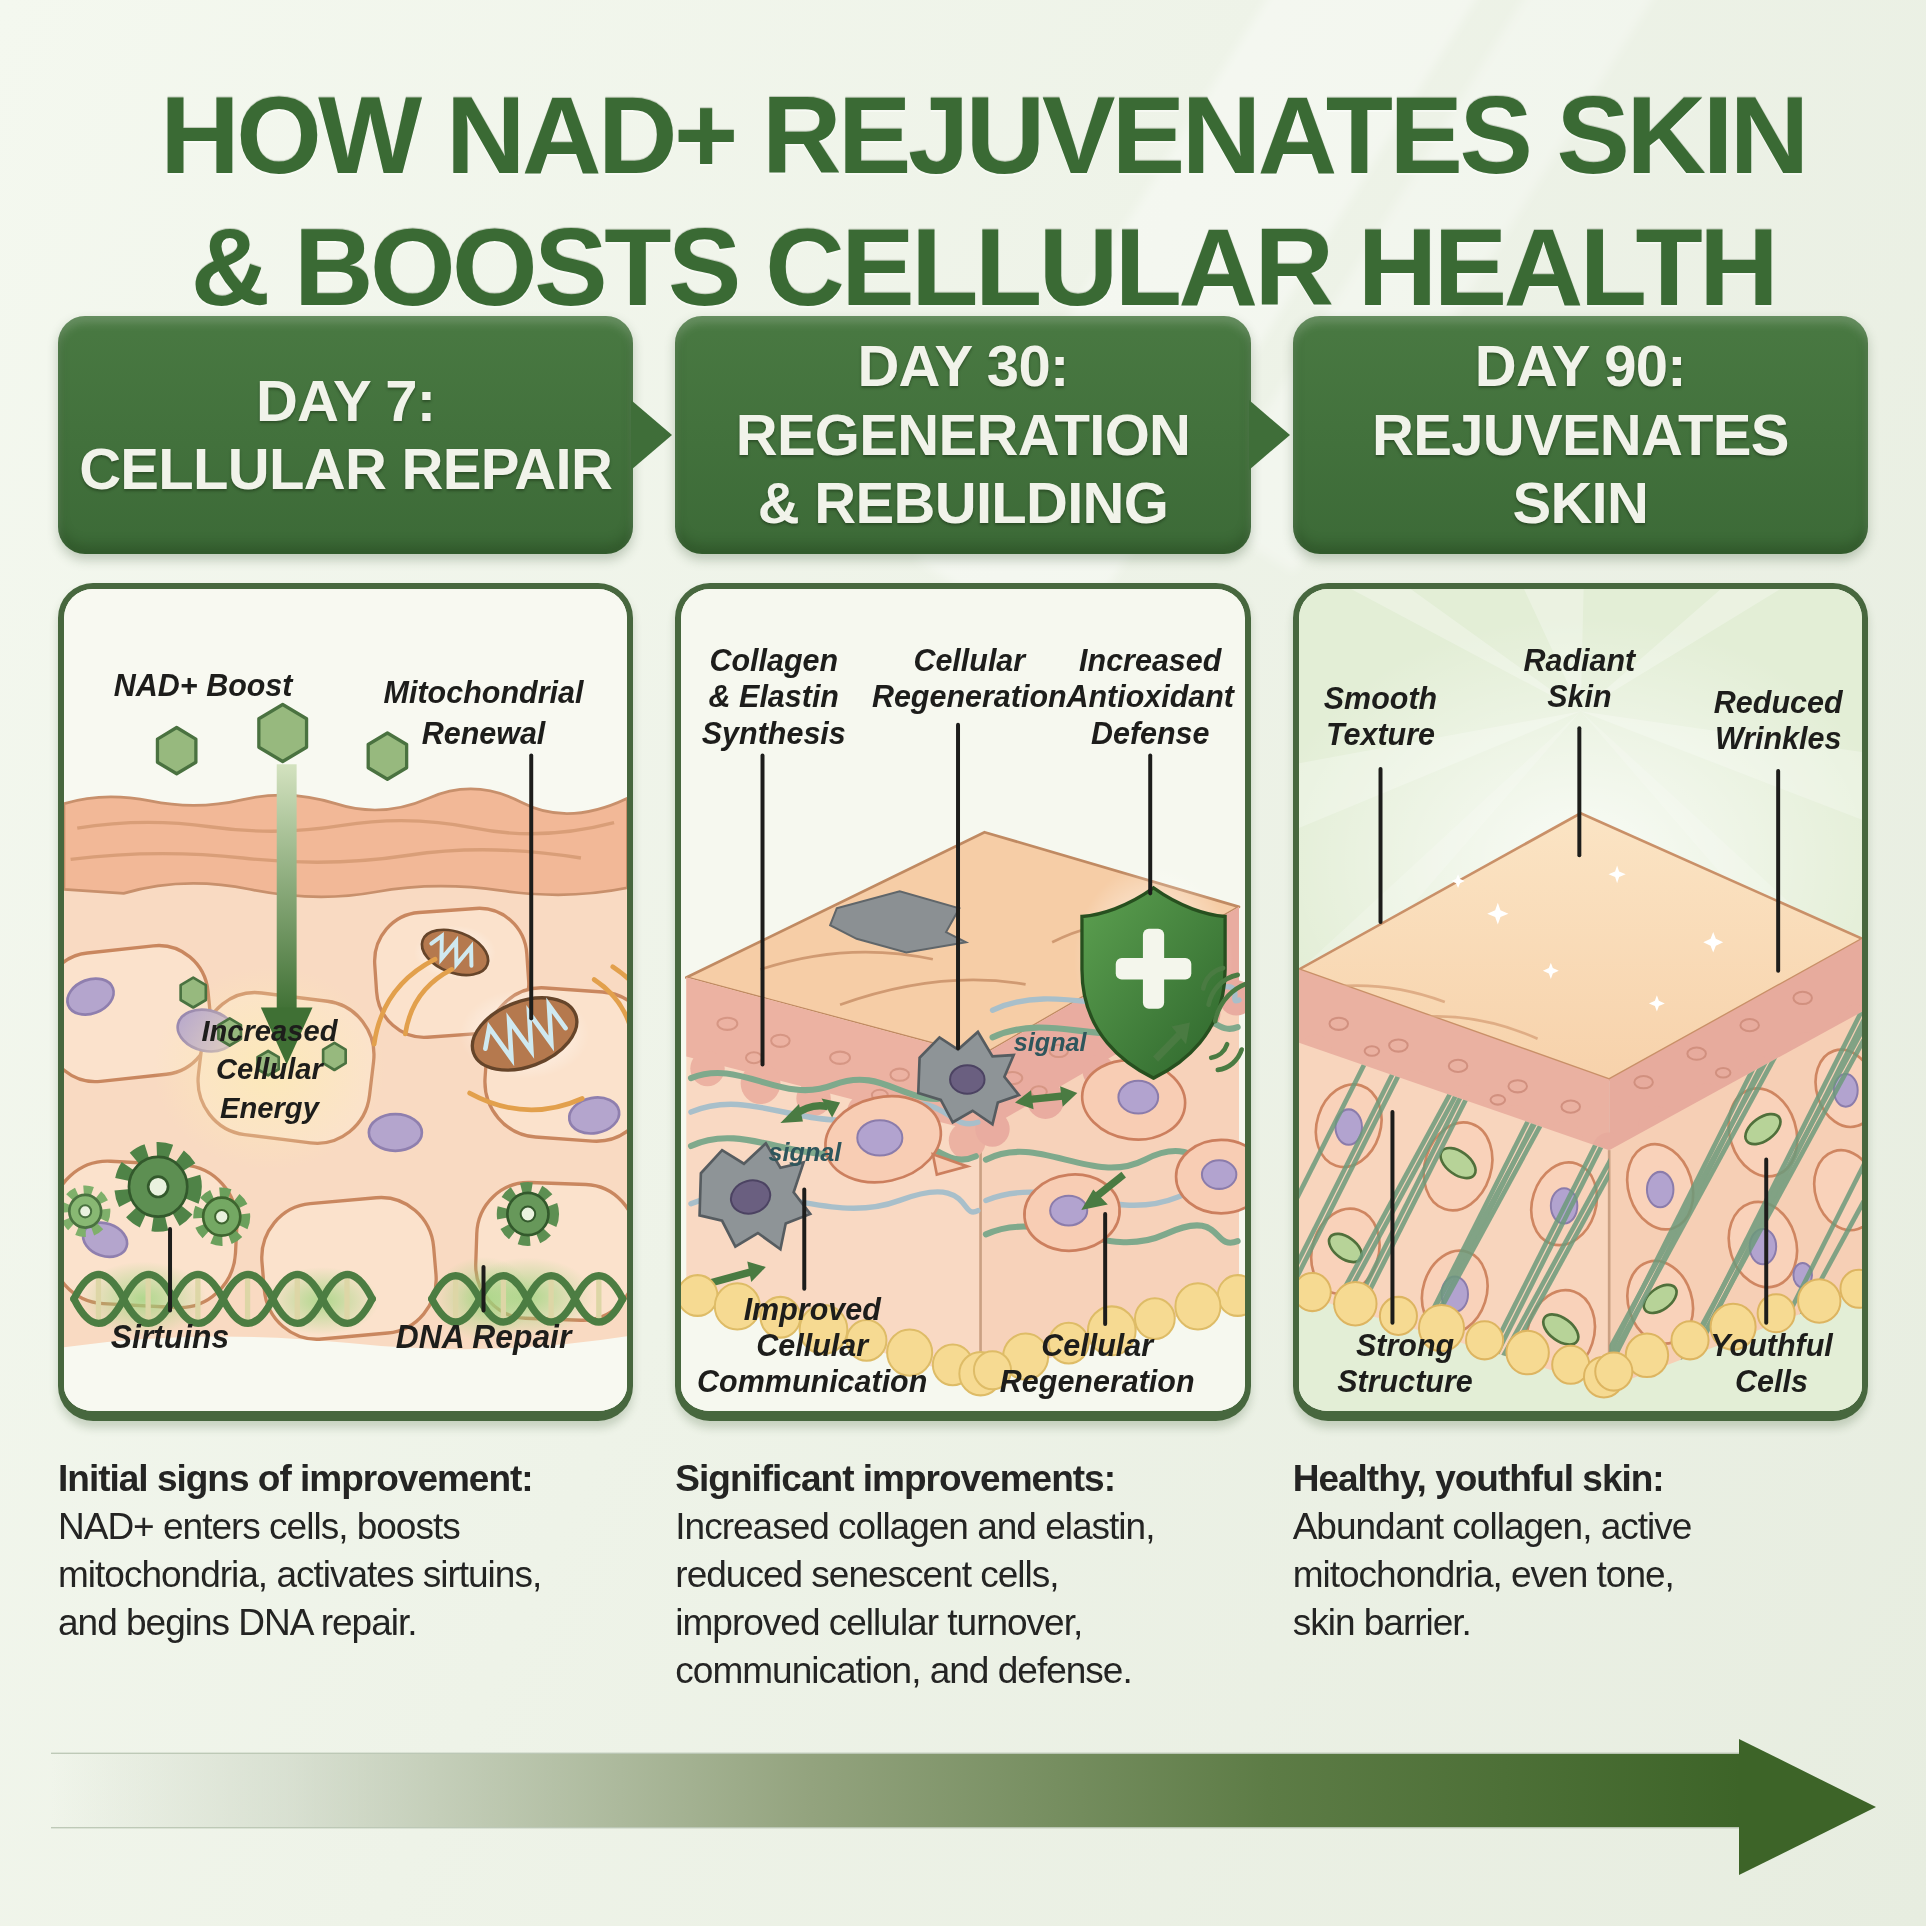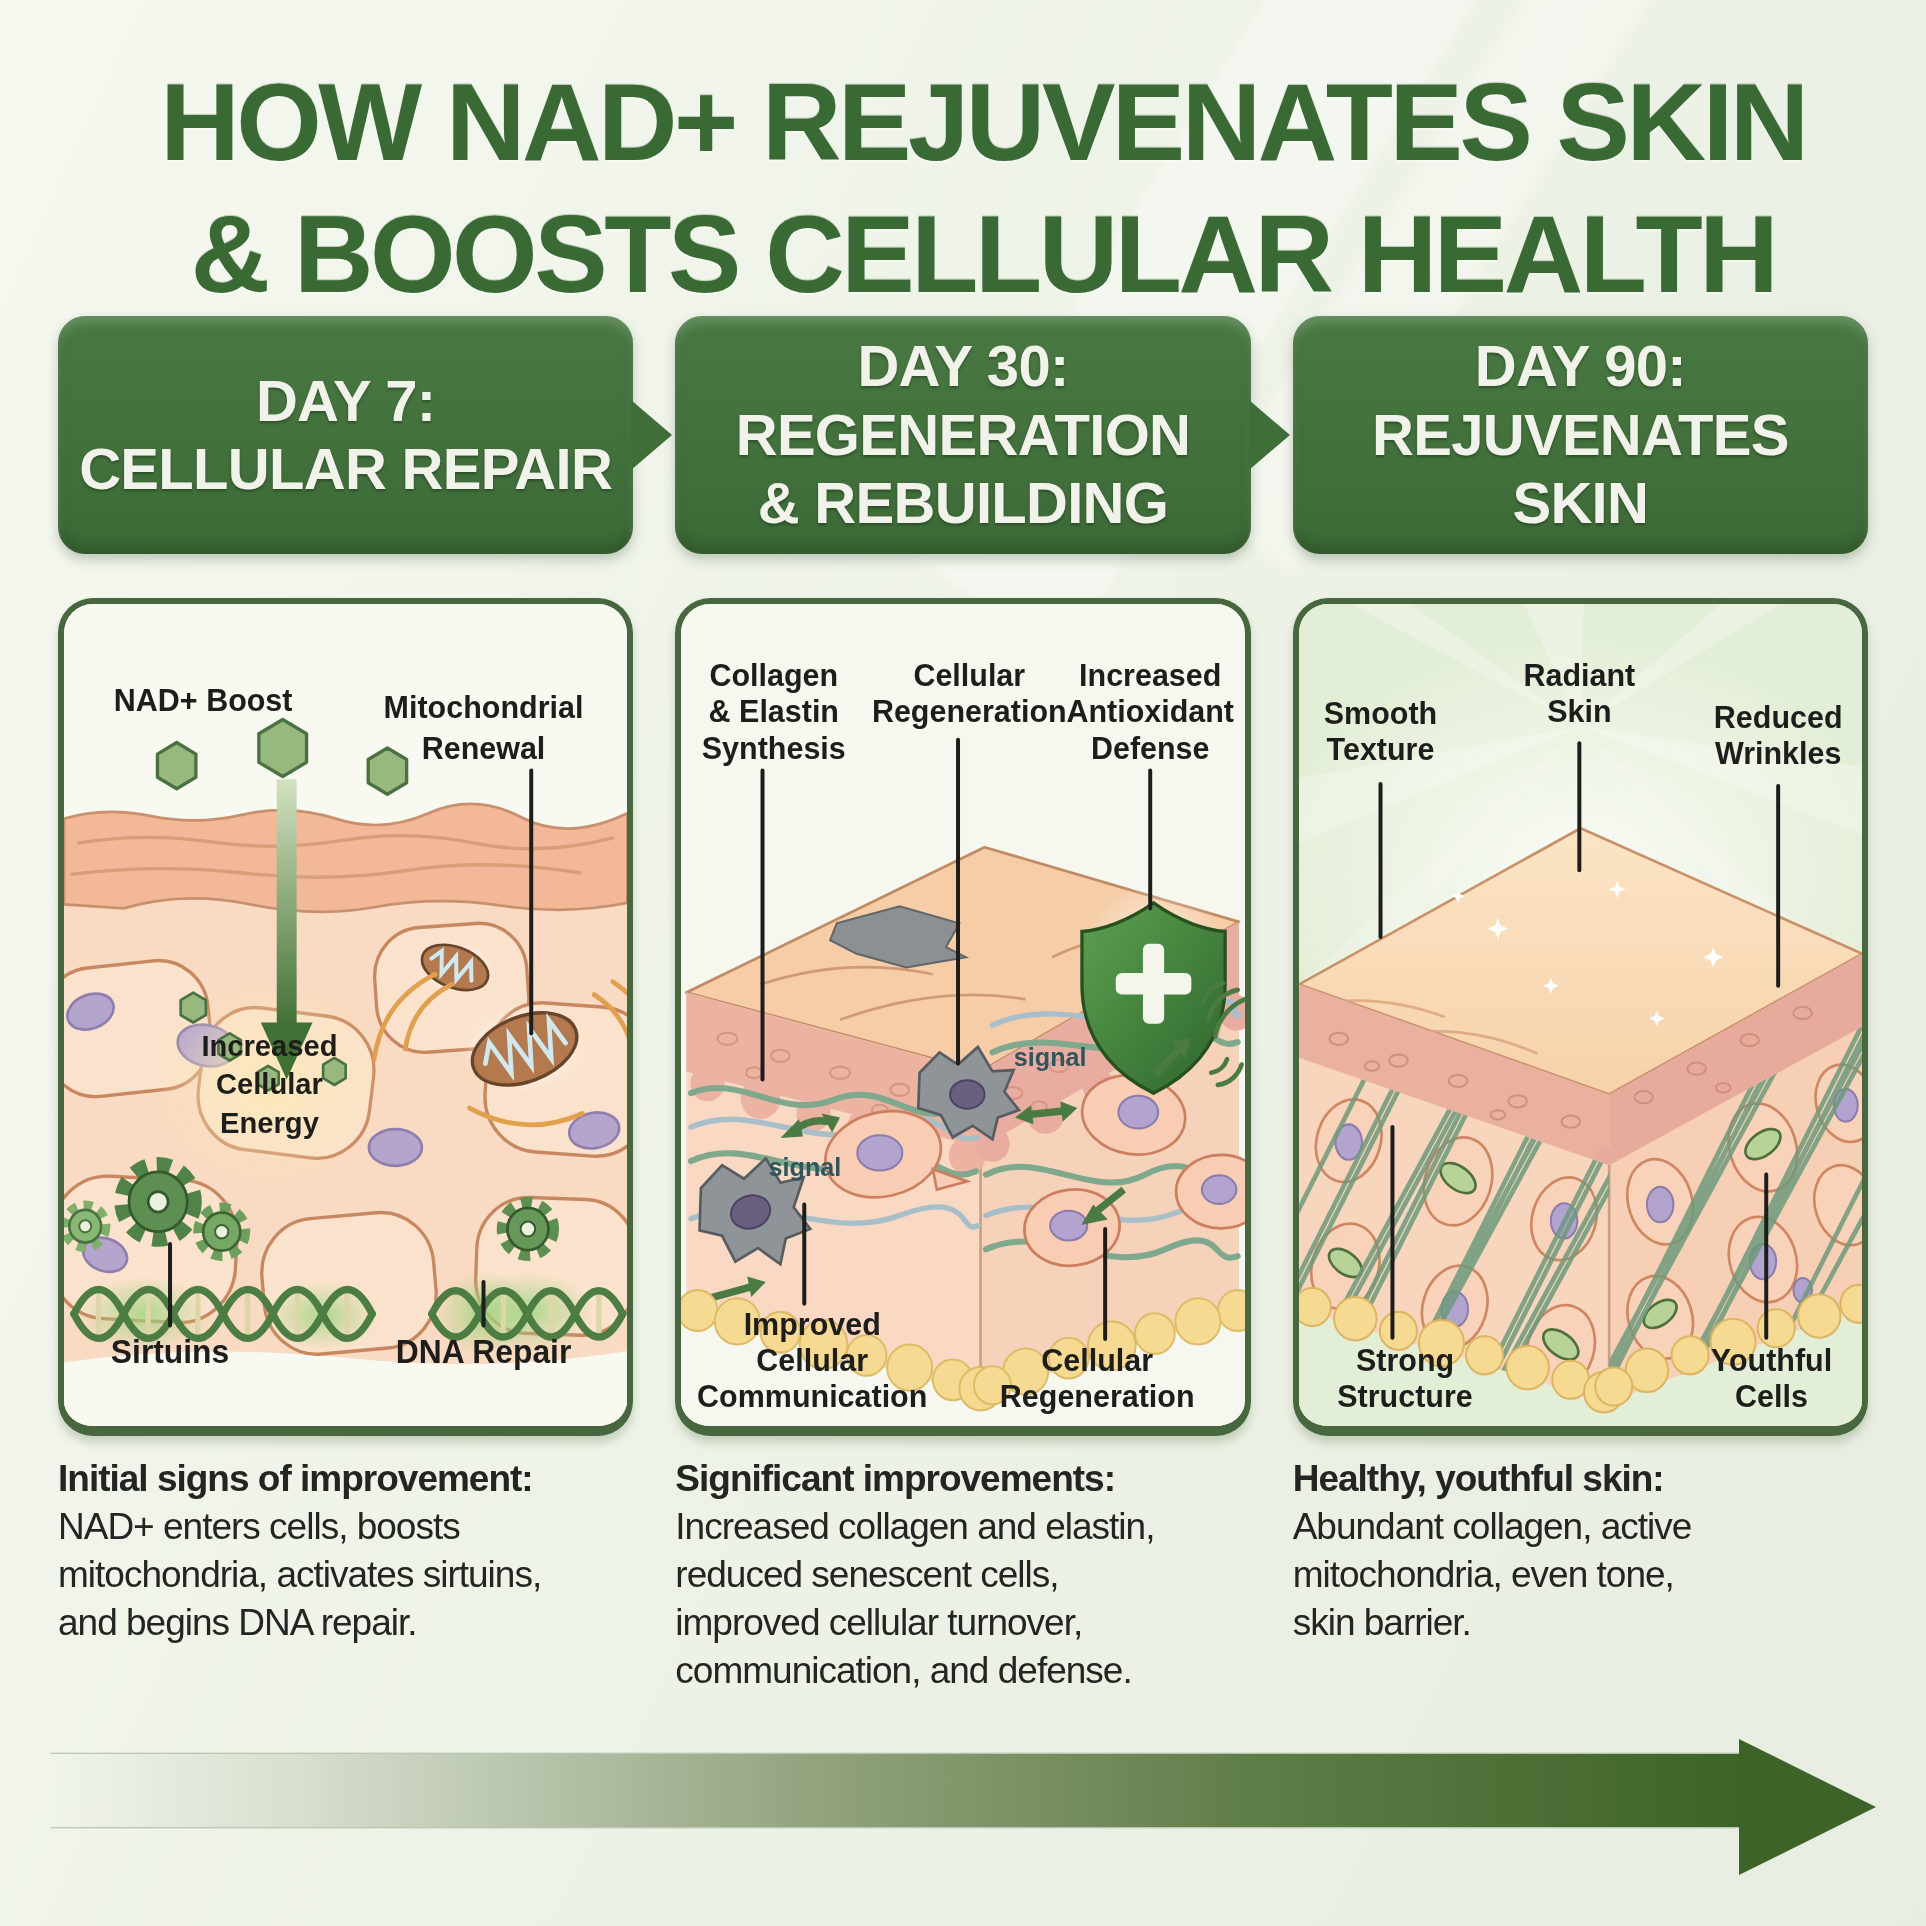--- a/index.html
+++ b/index.html
@@ -6,21 +6,21 @@
   .page{
     position:relative;width:1926px;height:1926px;overflow:hidden;
     font-family:"Liberation Sans",sans-serif;
     background:linear-gradient(115deg,#f4f8ef 0%,#eef3e8 45%,#e7ede0 100%);
   }
   .bg-streak{position:absolute;pointer-events:none;}
   .streak-a{left:1155px;top:-272px;width:177px;height:951px;background:rgba(255,255,255,.35);transform:rotate(32deg);filter:blur(4.1px);}
   .streak-b{left:1427px;top:-272px;width:109px;height:883px;background:rgba(255,255,255,.28);transform:rotate(32deg);filter:blur(4.1px);}
 
   .title{
-    position:absolute;top:56px;left:0;right:0;text-align:center;
+    position:absolute;top:69px;left:0;right:0;text-align:center;
     color:#3a6a34;font-weight:700;font-size:110px;line-height:1.2;letter-spacing:-3.4px;
     text-shadow:0 2px 0 rgba(255,255,255,.45), 0 -1.4px 0.7px rgba(30,60,25,.25);
     margin-left:40px;
   }
   .banners,.panels,.descriptions{
     position:absolute;left:58px;right:58px;
     display:grid;grid-template-columns:1fr 1fr 1fr;gap:42px;
   }
   .banners{top:316px;}
   .banner{
@@ -28,21 +28,21 @@
     background:linear-gradient(#497942,#3c6a37);
     box-shadow:inset 0 6.8px 9.5px rgba(255,255,255,.18), inset 0 -9.5px 12.2px rgba(20,45,15,.28), 0 5.4px 11px rgba(40,70,35,.25);
     display:flex;flex-direction:column;justify-content:center;align-items:center;
     color:#f1f3ea;font-weight:700;font-size:58px;line-height:1.18;text-align:center;letter-spacing:-0.7px;
     text-shadow:0 2px 2.7px rgba(20,40,15,.45);
   }
   .banner.has-arrow::after{
     content:"";position:absolute;right:-39px;top:50%;transform:translateY(-50%);
     border-top:35px solid transparent;border-bottom:35px solid transparent;border-left:41px solid #3f6e39;
   }
-  .panels{top:598px;}
+  .panels{top:583px;font-style:italic;}
   .panel{
     position:relative;height:822px;background:#f7f9f0;
     border:6.1px solid #47673e;border-bottom-width:10.2px;border-radius:35px;
     overflow:hidden;box-shadow:0 6.8px 8.2px rgba(60,90,50,.22);
   }
   .panel-art{position:absolute;inset:0;width:100%;height:100%;}
   .panel-art text{font-family:"Liberation Sans",sans-serif;font-weight:700;fill:#1d1d1b;text-anchor:middle;}
   .panel-art text.signal{fill:#2e565c;}
 
   .descriptions{top:1455px;text-align:left;color:#242423;}

